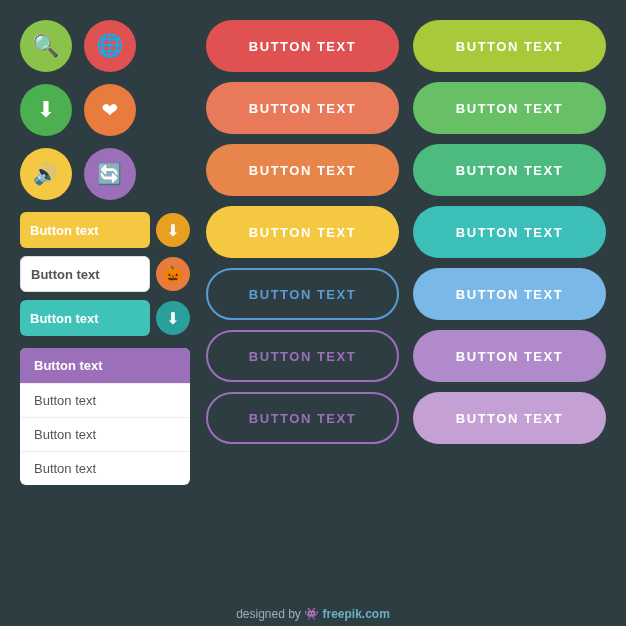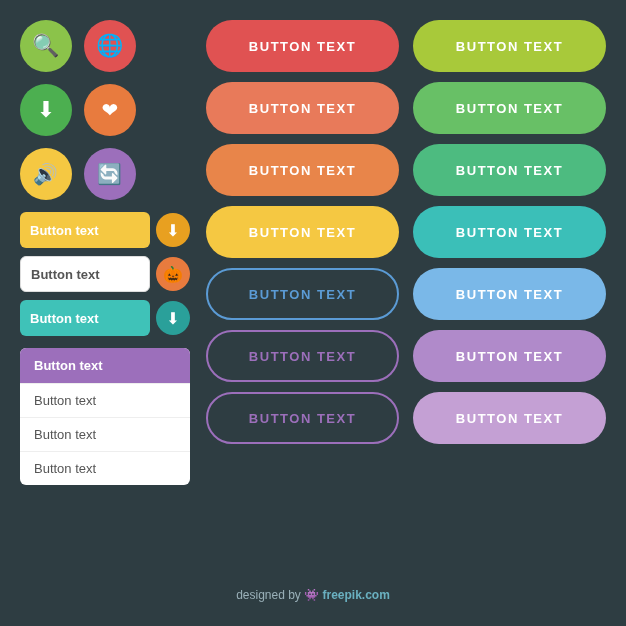--- a/index.html
+++ b/index.html
@@ -178,21 +178,21 @@
     .outline-purple { border: 2.5px solid #9c6fbb; color: #9c6fbb; }
 
     
     .btn-blue-solid { background-color: #7ab8e8; color: white; }
     .btn-purple-solid { background-color: #b08aca; color: white; }
     .btn-purple2-solid { background-color: #c4a0d4; color: white; }
 
     
     .footer {
       position: absolute;
-      bottom: 24px;
+      bottom: 5px;
       left: 0;
       right: 0;
       text-align: center;
       color: #7a9099;
       font-size: 12px;
     }
 
     .footer span { color: #9ab0b8; }
     .footer .brand { color: #6ab0c0; font-weight: bold; }
   </style>

